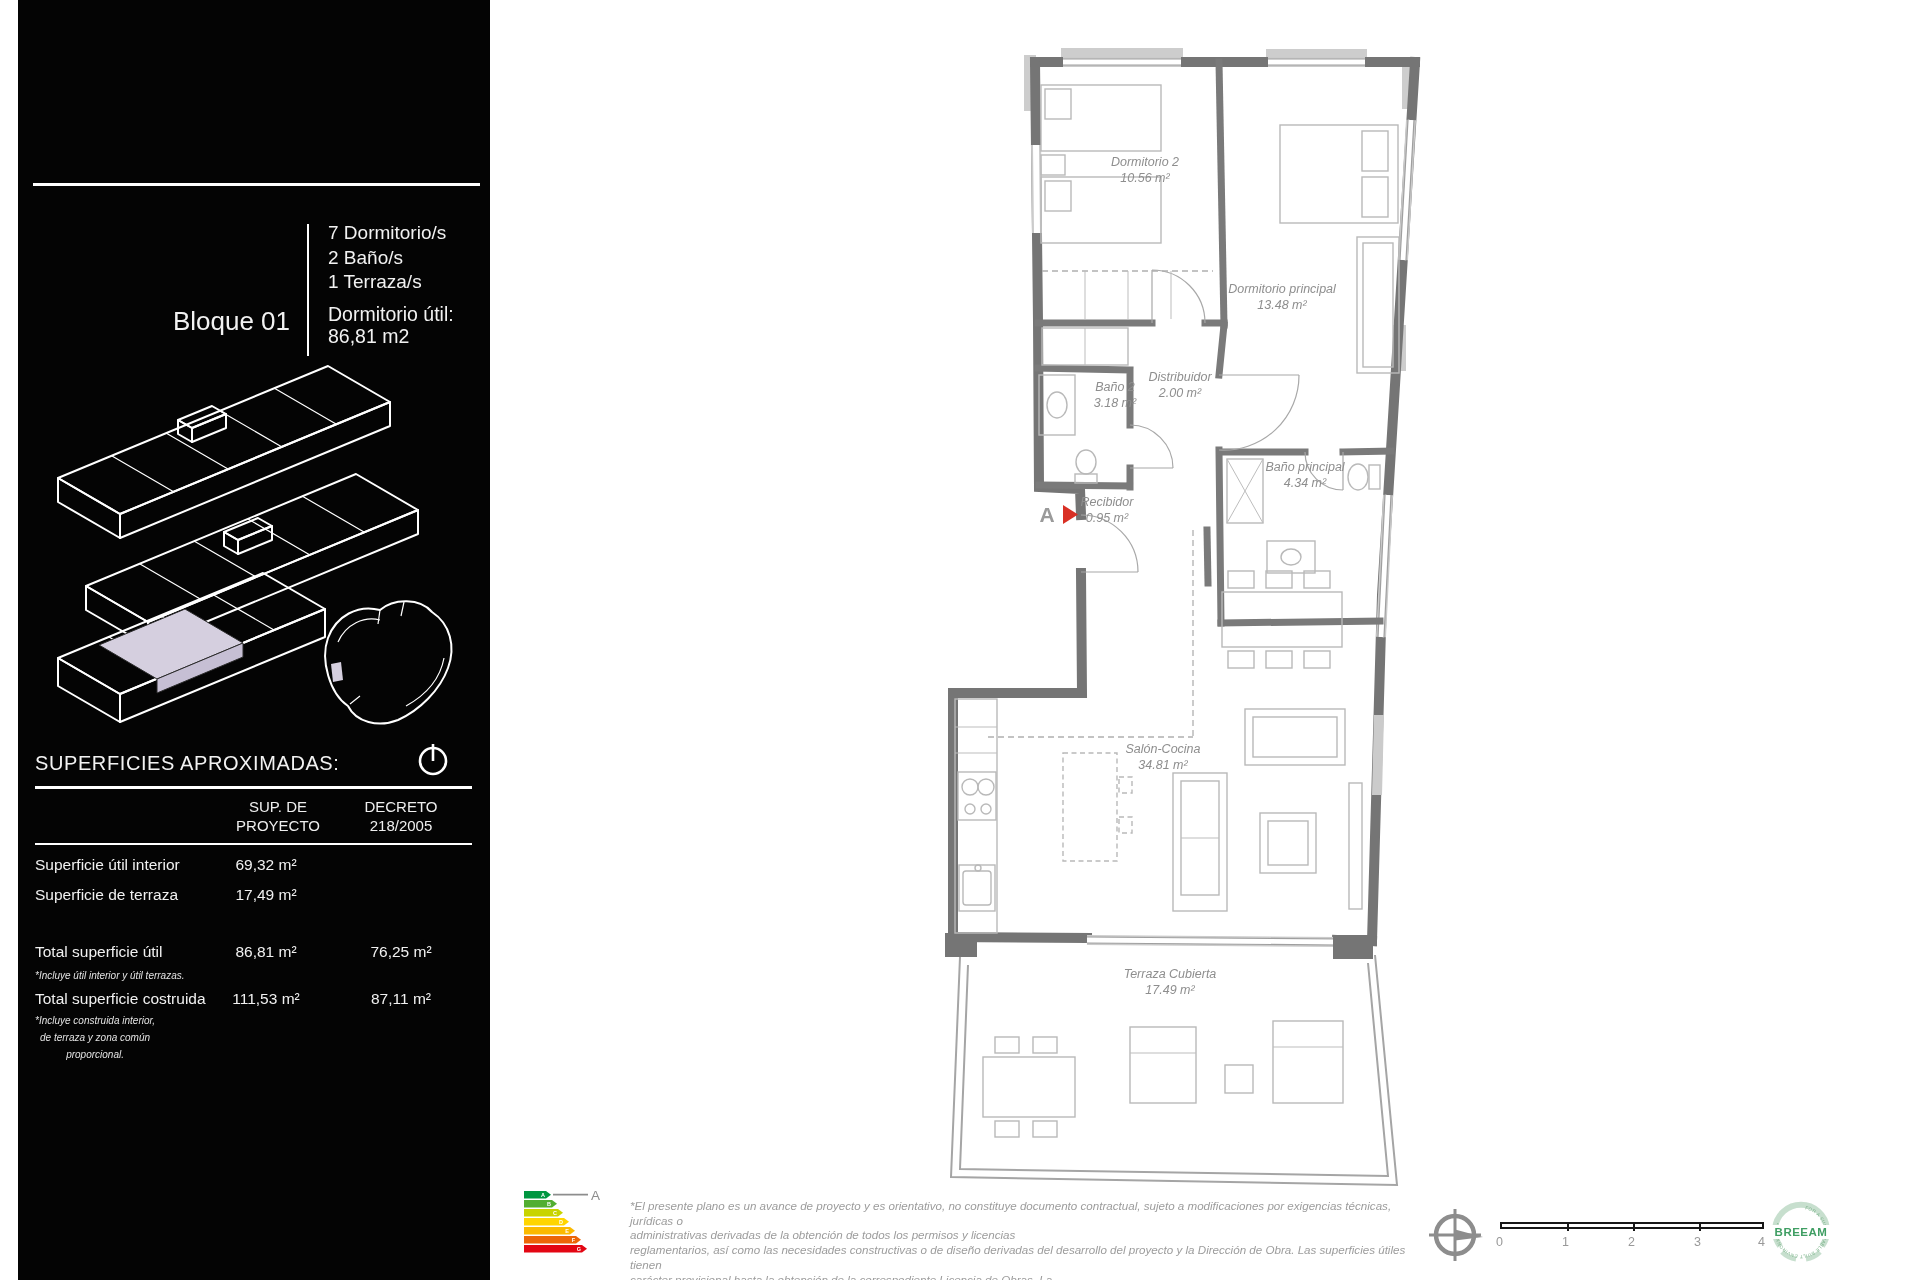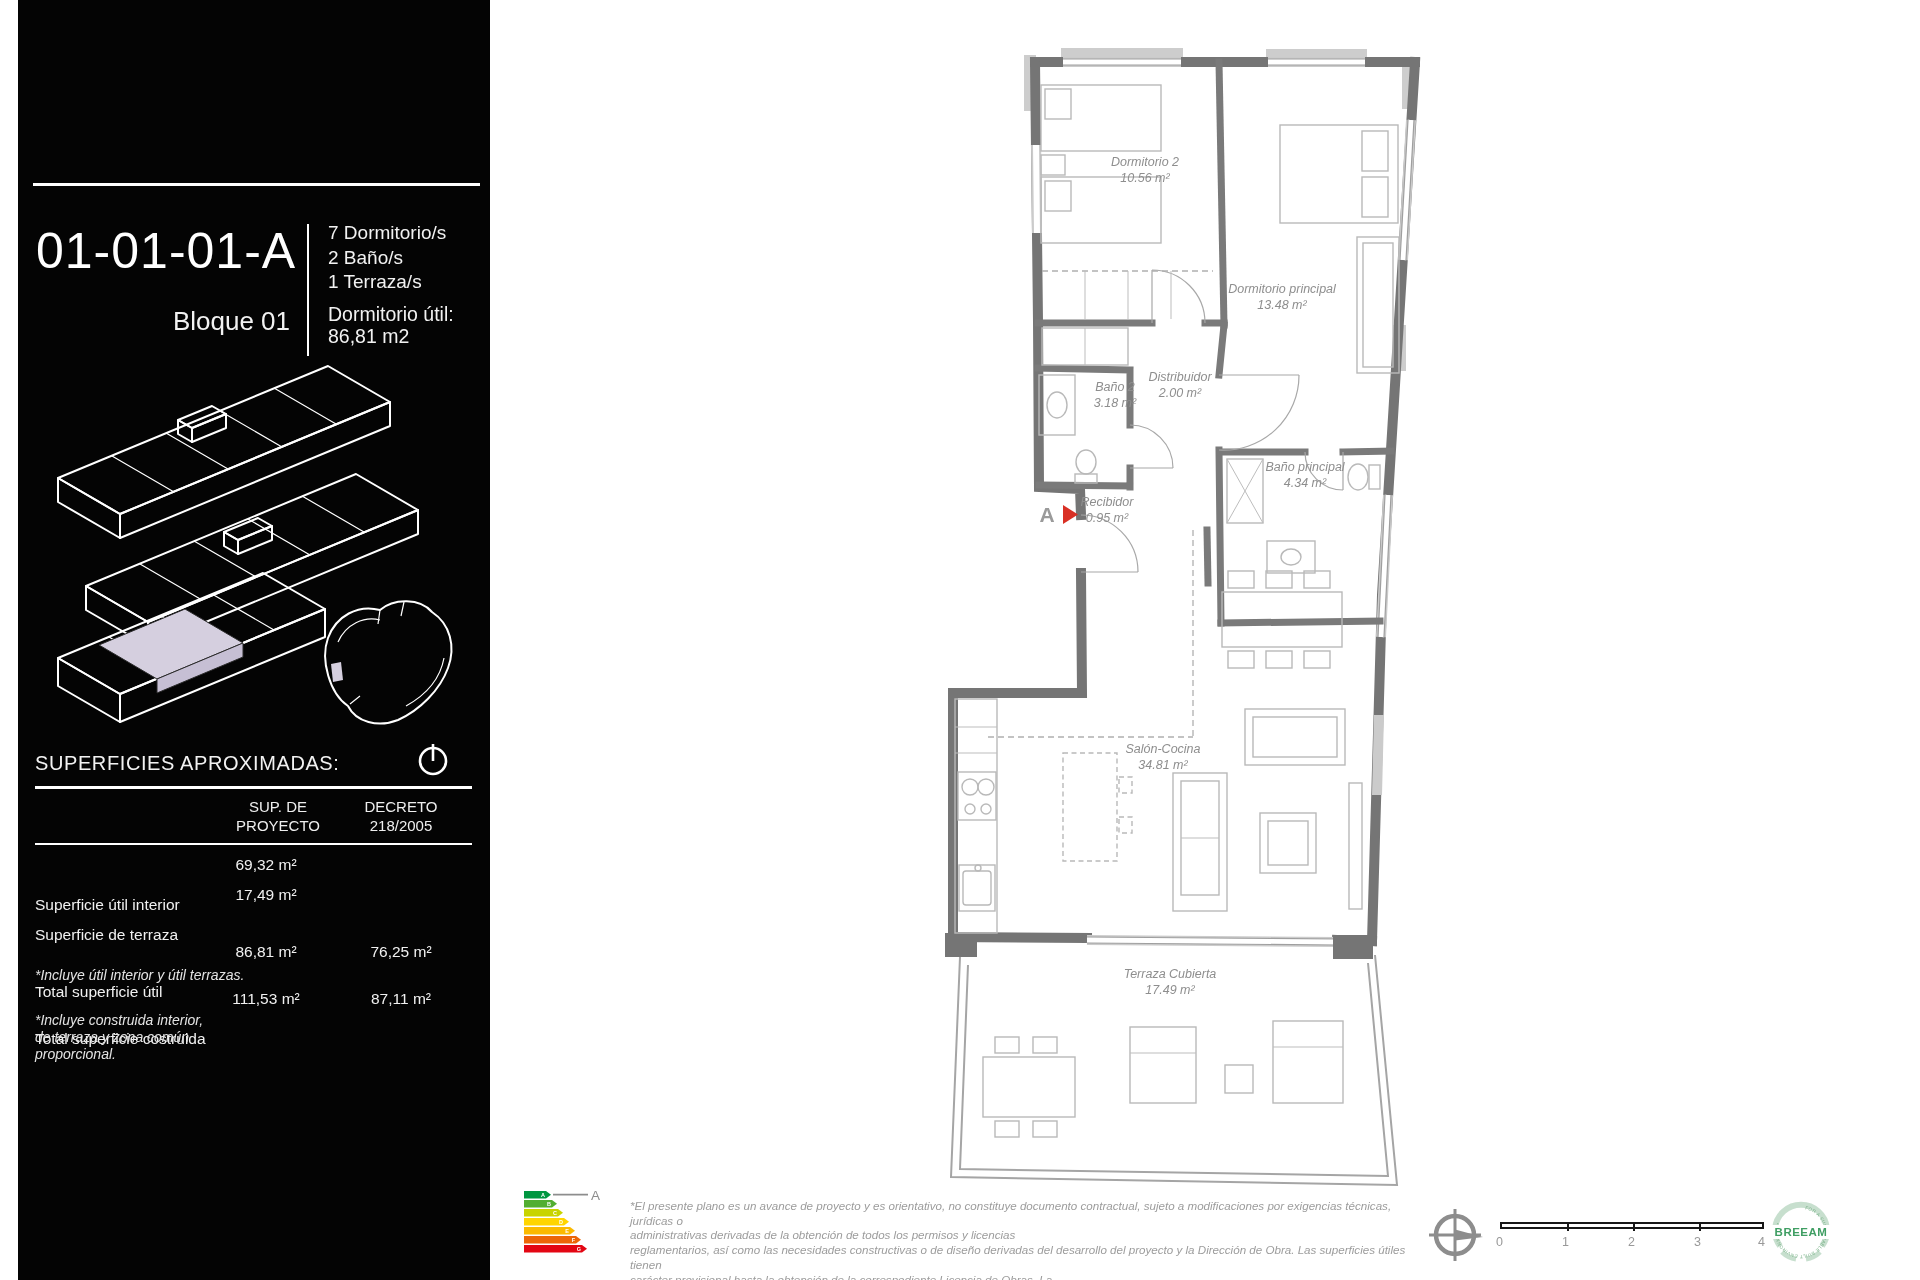--- a/index.html
+++ b/index.html
@@ -18,25 +18,25 @@
   .block-label{ left:140px; top:306px; width:132px; text-align:right; font-size:26px; }
   .sup-util   { left:310px; top:303px; font-size:19.5px; line-height:22px; }
   .diagram    { left:10px;  top:328px; }
   .power      { left:398px; top:742px; }
   .sup-head   { left:17px;  top:752px; font-size:20px; letter-spacing:.6px; }
   .rule2      { left:17px;  top:786px; width:437px; height:3px; }
   .rule3      { left:17px;  top:843px; width:437px; height:2px; }
   .colhead    { position:absolute; top:797px; font-size:15px; line-height:19px; text-align:center; white-space:pre-line; color:#efefef; }
   .colhead.p  { left:185px; width:150px; }
   .colhead.d  { left:318px; width:130px; }
-  .trow-label { position:absolute; left:17px; font-size:15.5px; color:#f1f1f1;margin-top:40px; }
+  .trow-label { position:absolute; left:17px; font-size:15.5px; color:#f1f1f1; }
   .tval       { position:absolute; font-size:15.5px; text-align:center; color:#f1f1f1; }
   .tval.p     { left:173px; width:150px; }
   .tval.d     { left:318px; width:130px; }
-  .tnote      { position:absolute; left:17px; font-size:14px; font-style:italic; line-height:17px; color:#e3e3e3; white-space:pre-line; }
+  .tnote      { position:absolute; left:17px; font-size:10px; font-style:italic; line-height:17px; color:#e3e3e3; white-space:pre-line;text-align:center; }
 
   
   .plan { position:absolute; left:875px; top:25px; }
   .we  { stroke:#757575; stroke-width:10; fill:none; stroke-linecap:square; }
   .wi  { stroke:#7a7a7a; stroke-width:7;  fill:none; stroke-linecap:square; }
   .win { stroke:#cbcbcb; stroke-width:10; fill:none; }
   .winw{ stroke:#ffffff; stroke-width:6;  fill:none; }
   .wint{ stroke:#9f9f9f; stroke-width:1.2;fill:none; }
   .f   { stroke:#b9b9b9; stroke-width:1.4; fill:none; }
   .fd  { stroke:#b9b9b9; stroke-width:1.4; fill:none; stroke-dasharray:5 3.5; }
@@ -67,21 +67,20 @@
   .ebar-letter { font:bold 5.5px "Liberation Sans",sans-serif; fill:#ffffff; text-anchor:end; }
 </style>
 </head>
 <body>
 
 <div class="page">
 
   <aside class="sidebar">
     <div class="rule rule-top"></div>
 
-    <div class="abs unit-code">01-01-01-A</div>
     <div class="vdiv abs"></div>
 
     <div class="abs features">
       <div>7 Dormitorio/s</div>
       <div>2 Baño/s</div>
       <div>1 Terraza/s</div>
     </div>
 
     <div class="abs block-label">Bloque 01</div>
 

